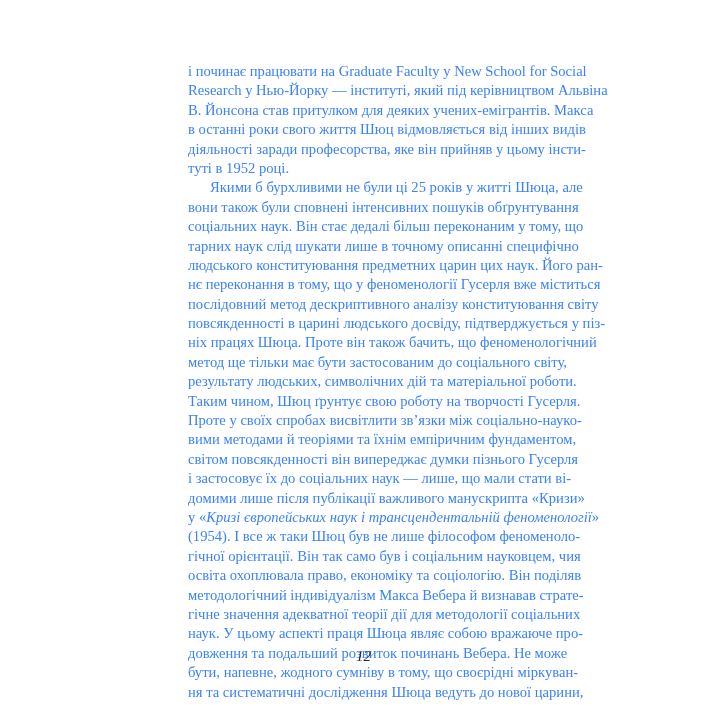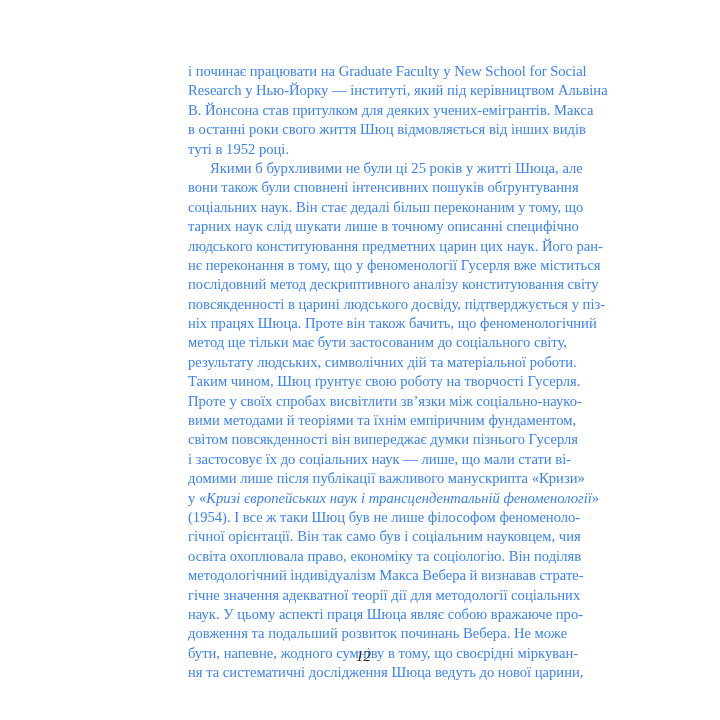--- a/index.html
+++ b/index.html
@@ -26,20 +26,21 @@
 </style>
 </head>
 <body>
 
 <div class="page">
   <div>
     <div class="line">і починає працювати на Graduate Faculty у New School for Social</div>
     <div class="line">Research у Нью-Йорку — інституті, який під керівництвом Альвіна</div>
     <div class="line">В. Йонсона став притулком для деяких учених-емігрантів. Макса</div>
     <div class="line">в останні роки свого життя Шюц відмовляється від інших видів</div>
+    <div class="line">діяльності заради професорства, яке він прийняв у цьому інсти-</div>
     <div class="line last">туті в 1952 році.</div>
   </div>
   <div>
     <div class="line indent">Якими б бурхливими не були ці 25 років у житті Шюца, але</div>
     <div class="line">вони також були сповнені інтенсивних пошуків обґрунтування</div>
     <div class="line">соціальних наук. Він стає дедалі більш переконаним у тому, що</div>
     <div class="line">тарних наук слід шукати лише в точному описанні специфічно</div>
     <div class="line">людського конституювання предметних царин цих наук. Його ран-</div>
     <div class="line">нє переконання в тому, що у феноменології Гусерля вже міститься</div>
     <div class="line">послідовний метод дескриптивного аналізу конституювання світу</div>

